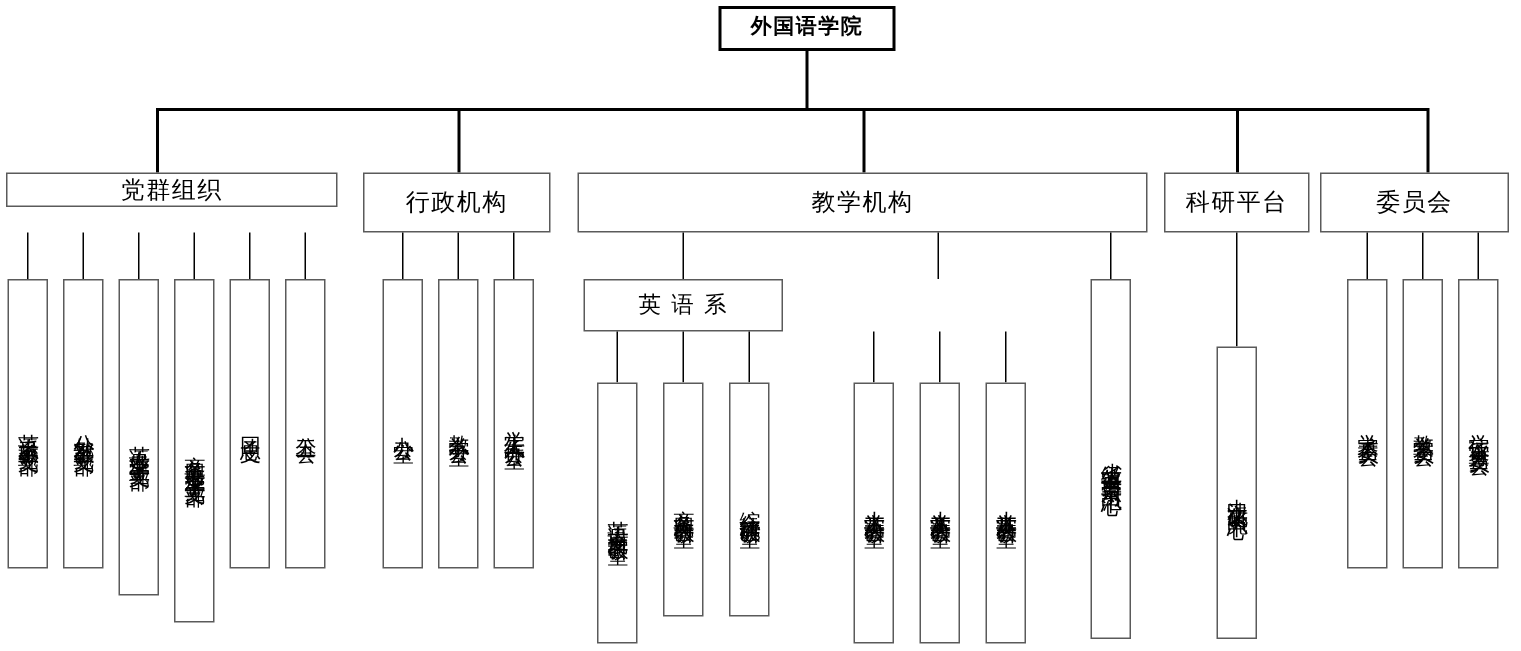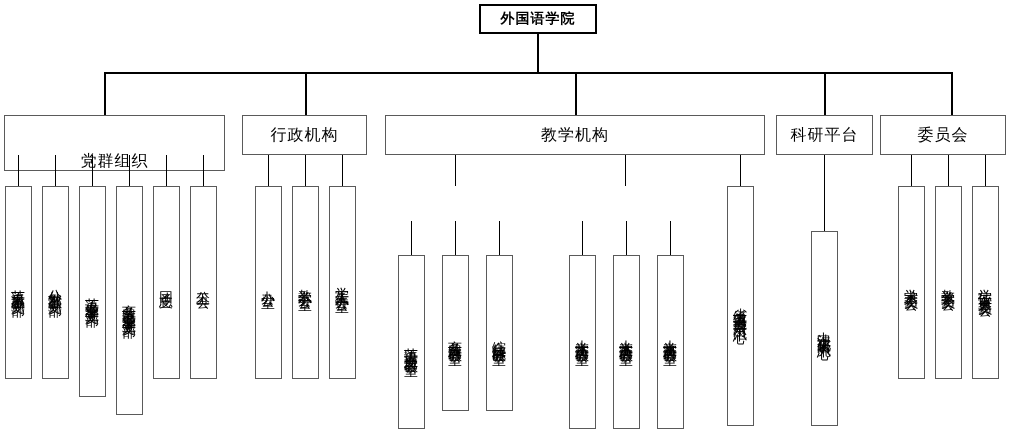--- a/index.html
+++ b/index.html
@@ -78,21 +78,21 @@
   <div class="ln v" style="left:537px; top:34px; width:2px; height:39px;"></div>
 
   <div class="ln h" style="left:104px; top:72px; width:848px; height:2px;"></div>
 
   <div class="ln v" style="left:104px; top:72px; width:2px; height:44px;"></div>
   <div class="ln v" style="left:305px; top:72px; width:2px; height:44px;"></div>
   <div class="ln v" style="left:575px; top:72px; width:2px; height:44px;"></div>
   <div class="ln v" style="left:824px; top:72px; width:2px; height:44px;"></div>
   <div class="ln v" style="left:951px; top:72px; width:2px; height:44px;"></div>
 
-  <div class="node lvl2" style="left:4px; top:115px; width:221px; height:56px;align-items:flex-end;">
+  <div class="node lvl2" style="left:4px; top:115px; width:221px; height:23px;">
     <span>党群组织</span>
   </div>
 
   <div class="node lvl2" style="left:242px; top:115px; width:125px; height:40px;">
     <span>行政机构</span>
   </div>
 
   <div class="node lvl2" style="left:776px; top:115px; width:97px; height:40px;">
     <span>科研平台</span>
   </div>
@@ -142,20 +142,23 @@
     <span>教学办公室</span>
   </div>
   <div class="node vert pad-mid" style="left:329px; top:186px; width:27px; height:193px;">
     <span>学生工作办公室</span>
   </div>
 
   <div class="ln v" style="left:455px; top:155px; width:1px; height:31px;"></div>
   <div class="ln v" style="left:625px; top:155px; width:1px; height:31px;"></div>
   <div class="ln v" style="left:740px; top:155px; width:1px; height:31px;"></div>
 
+  <div class="node lvl3" style="left:389px; top:186px; width:133px; height:35px;">
+    <span>英 语 系</span>
+  </div>
 
 
   <div class="node vert" style="left:727px; top:186px; width:27px; height:240px;">
     <span>省级英语语言学习示范中心</span>
   </div>
 
   <div class="ln v" style="left:411px; top:221px; width:1px; height:34px;"></div>
   <div class="ln v" style="left:455px; top:221px; width:1px; height:34px;"></div>
   <div class="ln v" style="left:499px; top:221px; width:1px; height:34px;"></div>
 

